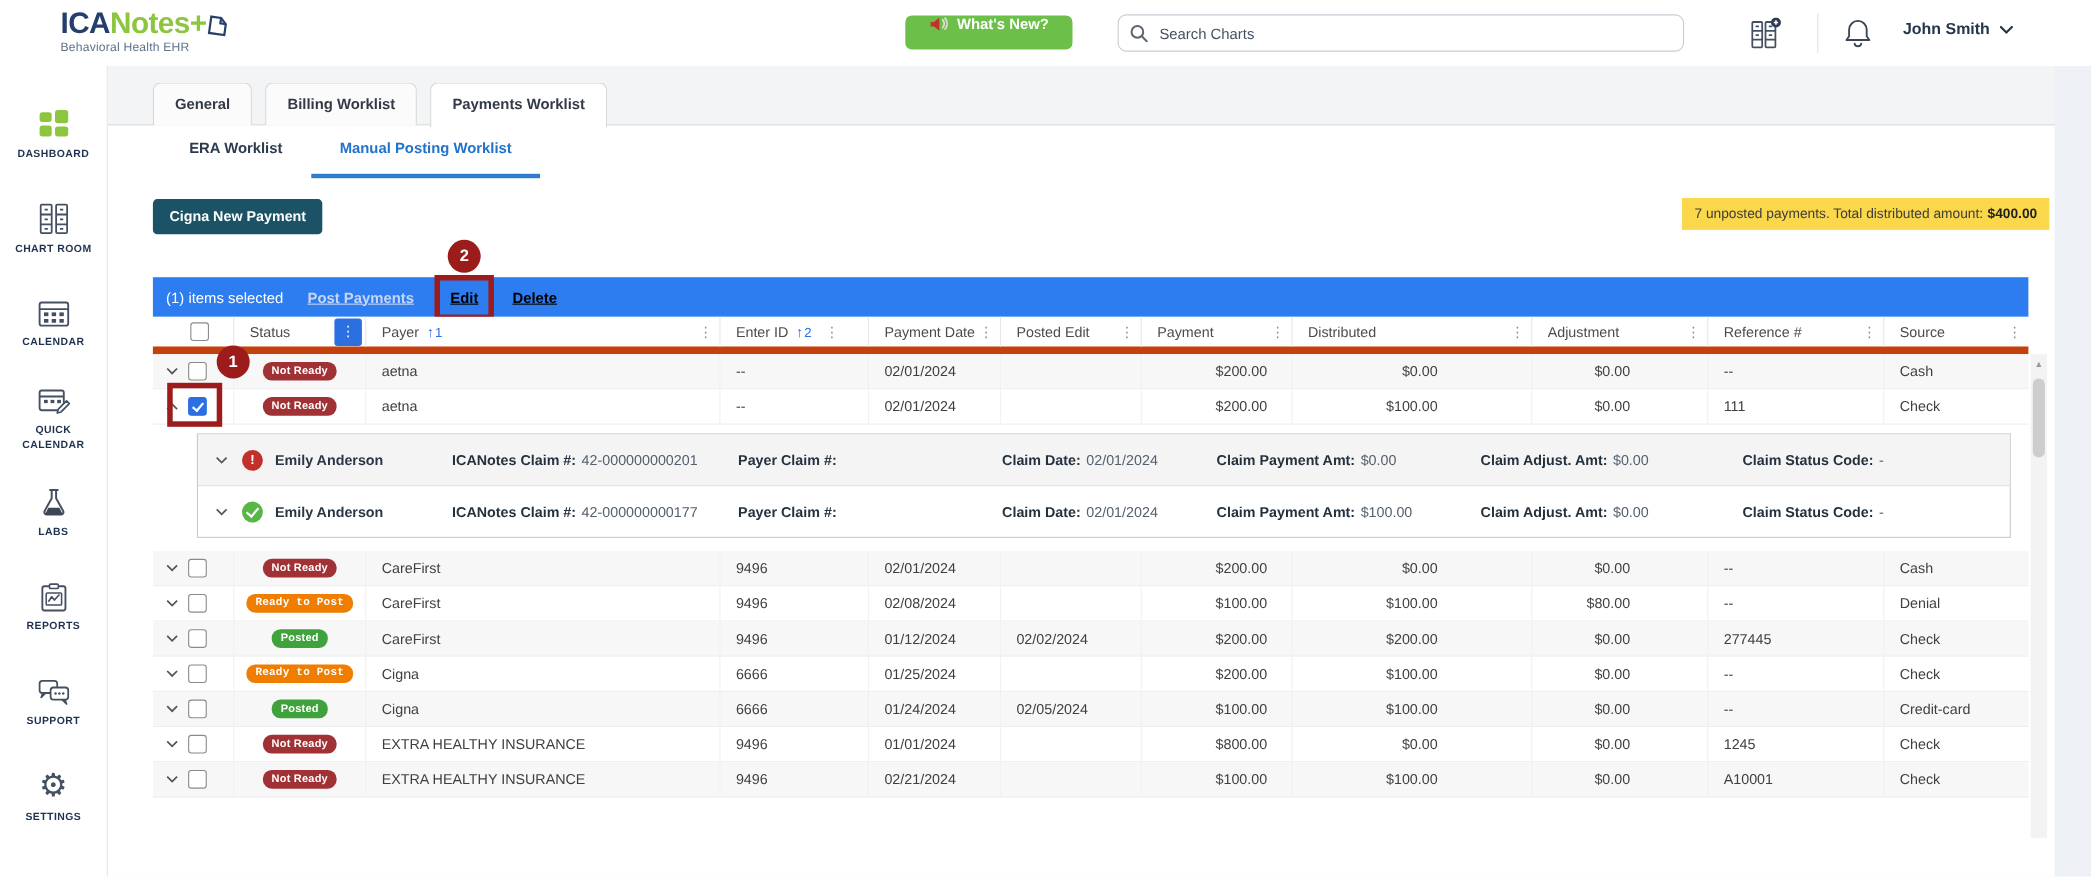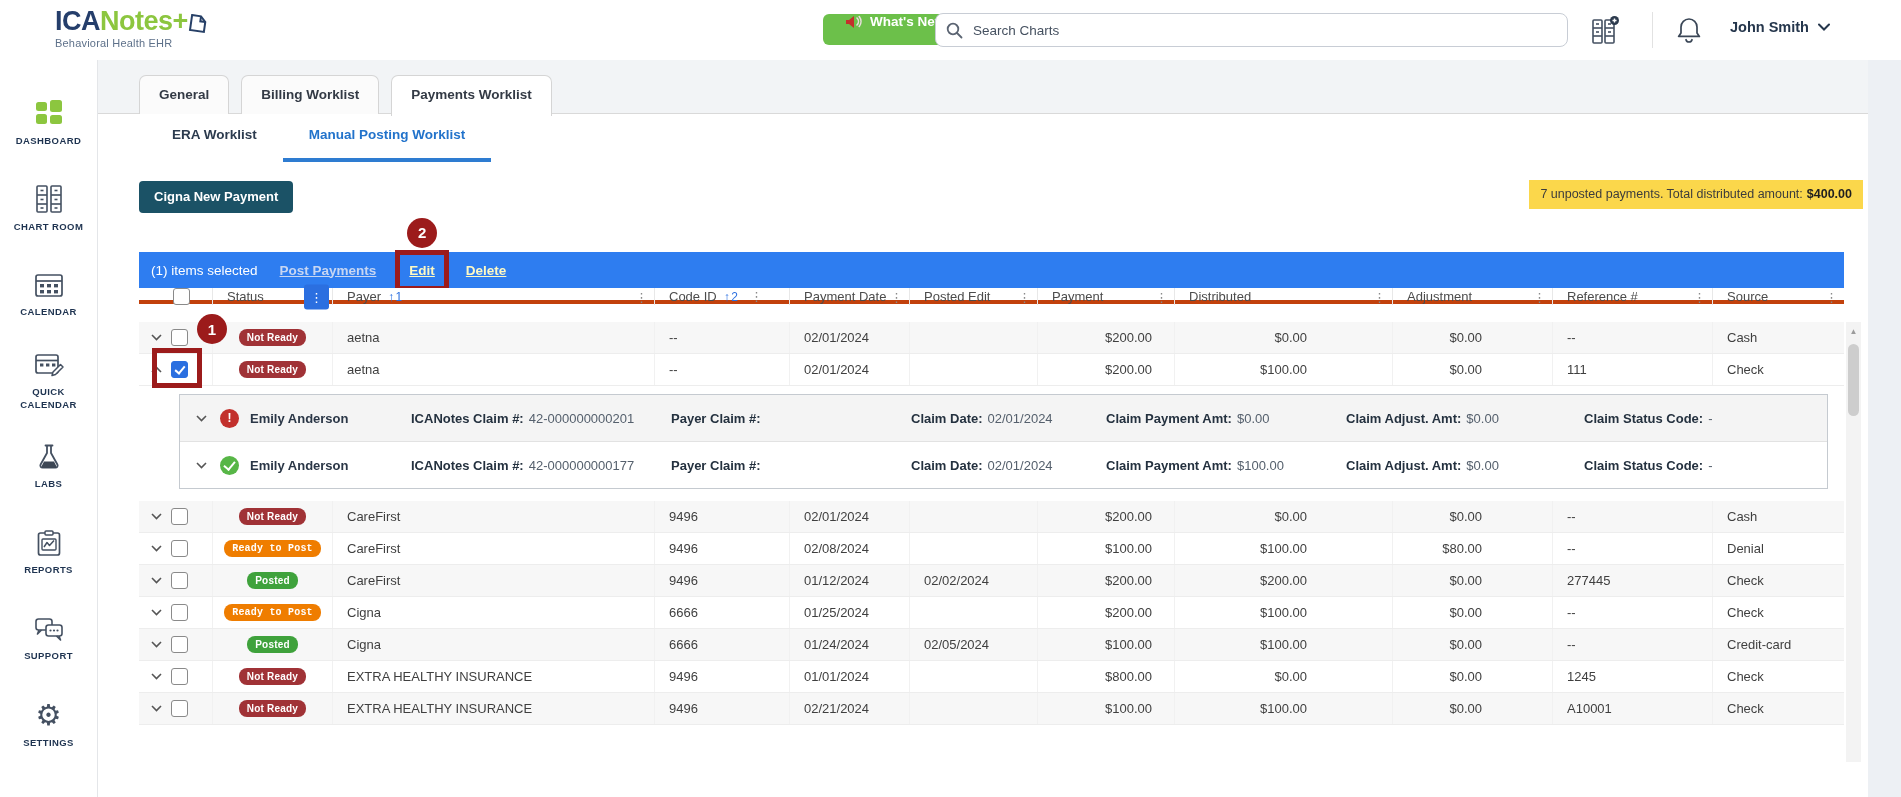--- a/index.html
+++ b/index.html
@@ -11,21 +11,21 @@
   .tophdr{left:0;top:0;width:1901px;height:60px;background:#fff;z-index:10;}
   .logo{left:55px;top:8px;line-height:1;}
   .logo .l1{font-size:27px;font-weight:800;letter-spacing:-0.5px;}
   .logo .ica{color:#253E6B;}
   .logo .notes{color:#8CC63F;}
   .logo .plus{color:#8CC63F;font-weight:800;}
   .logo .tag{font-size:11px;color:#5E718A;margin-top:3px;letter-spacing:.2px;}
   .docicon{display:inline-block;vertical-align:-3px;margin-left:1px;transform:rotate(8deg);}
   .whatsnew{left:823px;top:14px;height:31px;background:#6CC04A;border:none;border-radius:6px;
             color:#fff;font-weight:700;font-size:13.5px;padding:0 22px;display:flex;align-items:flex-start;gap:8px;cursor:pointer;}
-  .search{left:935px;top:13px;width:633px;height:34px;border:1px solid #C8CDD5;border-radius:8px;background:#fff;
+  .search{left:1016px;top:13px;width:515px;height:34px;border:1px solid #C8CDD5;border-radius:8px;background:#fff;
           display:flex;align-items:center;padding:0 10px;box-sizing:border-box;}
   .search input{border:none;outline:none;flex:1;font-size:13.5px;color:#3C4858;margin-left:8px;background:transparent;font-family:inherit;}
   .search input::placeholder{color:#3C4858;opacity:.95;}
   .hdr-cab{left:1590px;top:16px;}
   .hdr-div{left:1652px;top:12px;width:1px;height:36px;background:#E2E2E2;}
   .hdr-bell{left:1676px;top:16px;}
   .hdr-user{left:1730px;top:19px;display:flex;align-items:center;gap:9px;font-size:14.5px;font-weight:700;color:#25364C;cursor:pointer;}
 
   
   .sidebar{left:0;top:60px;width:98px;height:737px;background:#fff;border-right:1px solid #E4E6E9;z-index:9;
@@ -52,35 +52,35 @@
 
   
   .newpay{left:139px;top:181px;height:32px;line-height:32px;background:#1B5266;color:#fff;border:none;border-radius:4px;
           font-size:13px;font-weight:600;padding:0 15px;z-index:4;cursor:pointer;font-family:inherit;}
   .banner{right:38px;top:180px;height:29px;line-height:29px;background:#FBD74B;padding:0 11px;font-size:12.5px;color:#3C3C3C;z-index:4;}
   .banner b{color:#1F1F1F;margin-left:4px;}
 
   
   .selbar{left:139px;top:252px;width:1705px;height:36px;background:#2E7DF0;display:flex;align-items:center;
           padding-left:12px;box-sizing:border-box;font-size:13.5px;color:#fff;z-index:4;}
-  .bar-link{color:#fef9c3;text-decoration:underline;font-weight:600;cursor:pointer;}
+  .bar-link{color:#000000;text-decoration:underline;font-weight:600;cursor:pointer;}
   .bar-link.disabled{color:#C7D6F2;}
   .ml1{margin-left:22px;} .ml2{margin-left:24px;}
   .edit-wrap{position:relative;margin-left:26px;padding:0 7px;}
   .edit-wrap .anno-rect{position:absolute;left:-7px;right:-7px;top:-13px;bottom:-13px;border:5px solid #9C1B1B;pointer-events:none;}
   .anno-circle{width:30px;height:30px;border-radius:50%;background:#9C1B1B;color:#fff;font-size:15px;font-weight:700;
                display:flex;align-items:center;justify-content:center;z-index:8;}
   .circle2{position:absolute;left:50%;transform:translateX(-50%);top:-45px;}
 
   
   .anno-box1{left:152px;top:348px;width:50px;height:40px;border:5px solid #9C1B1B;z-index:8;box-sizing:border-box;}
   .anno-c1{left:197px;top:314px;z-index:8;}
 
   
-  .thead{left:139px;top:288px;width:1705px;height:16px;background:#fff;border-bottom:4px solid #c2410c;z-index:4;
+  .thead{left:139px;top:288px;width:1705px;height:34px;background:#fff;border-bottom:7px solid #c2410c;z-index:4;
          display:grid;grid-template-columns:74px 120px 322px 135px 120px 128px 137px 218px 160px 160px 131px;box-sizing:border-box;}
   .hc{display:flex;align-items:center;padding-left:14px;font-size:13px;color:#4C4C4C;border-right:1px solid #E8E8E8;position:relative;box-sizing:border-box;}
   .hc.noB{border-right:none;}
   .dots{position:absolute;right:7px;top:50%;transform:translateY(-50%);color:#8A8A8A;font-size:13px;cursor:pointer;width:12px;text-align:center;}
   .dots::after{content:"\22EE";}
   .dots-inline{color:#8A8A8A;font-size:13px;margin-left:12px;cursor:pointer;}
   .dots-inline::after{content:"\22EE";}
   .sortwrap{display:flex;align-items:baseline;margin-left:7px;color:#2B6FE0;font-size:12px;cursor:pointer;}
   .sortwrap::before{content:"\2191";font-size:13px;margin-right:1px;}
   .status-menu{position:absolute;right:3px;top:50%;transform:translateY(-50%);width:25px;height:25px;background:#2B6FE0;border-radius:3px;
@@ -345,21 +345,21 @@
         <span class="status-menu"></span>
       </div>
     <div class="hc">
         <span>Payer</span>
         <span class="sortwrap">
           <span>1</span>
         </span>
         <span class="dots"></span>
       </div>
     <div class="hc">
-        <span>Code ID</span>
+        <span>Enter ID</span>
         <span class="sortwrap">
           <span>2</span>
         </span>
         <span class="dots-inline"></span>
       </div>
     <div class="hc">
         <span>Payment Date</span>
         <span class="dots"></span>
       </div>
     <div class="hc">

